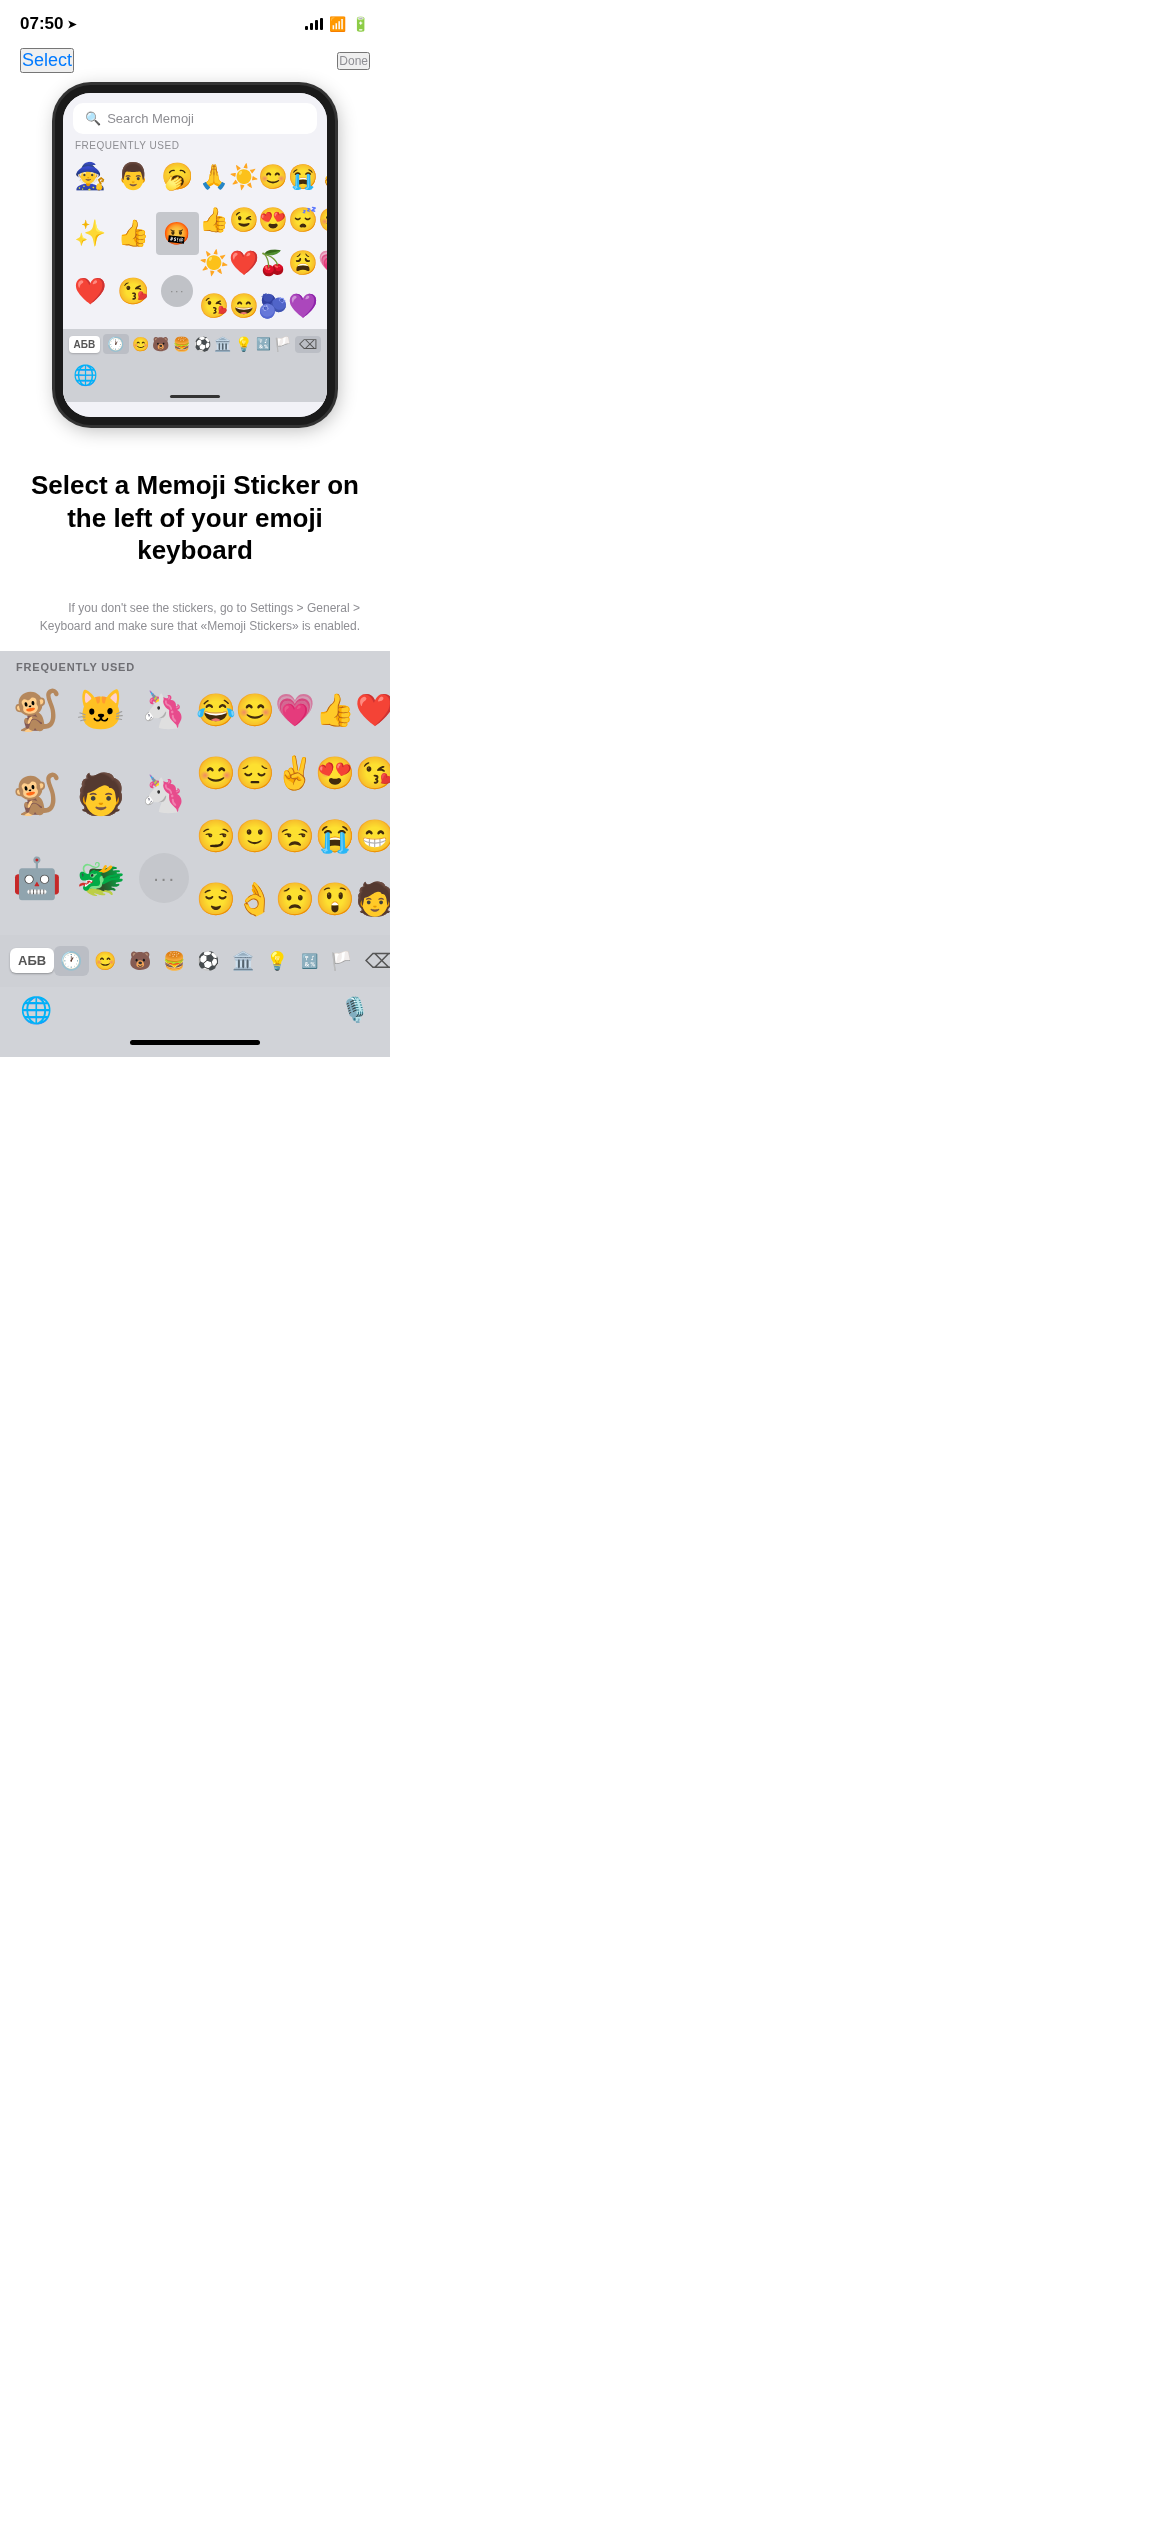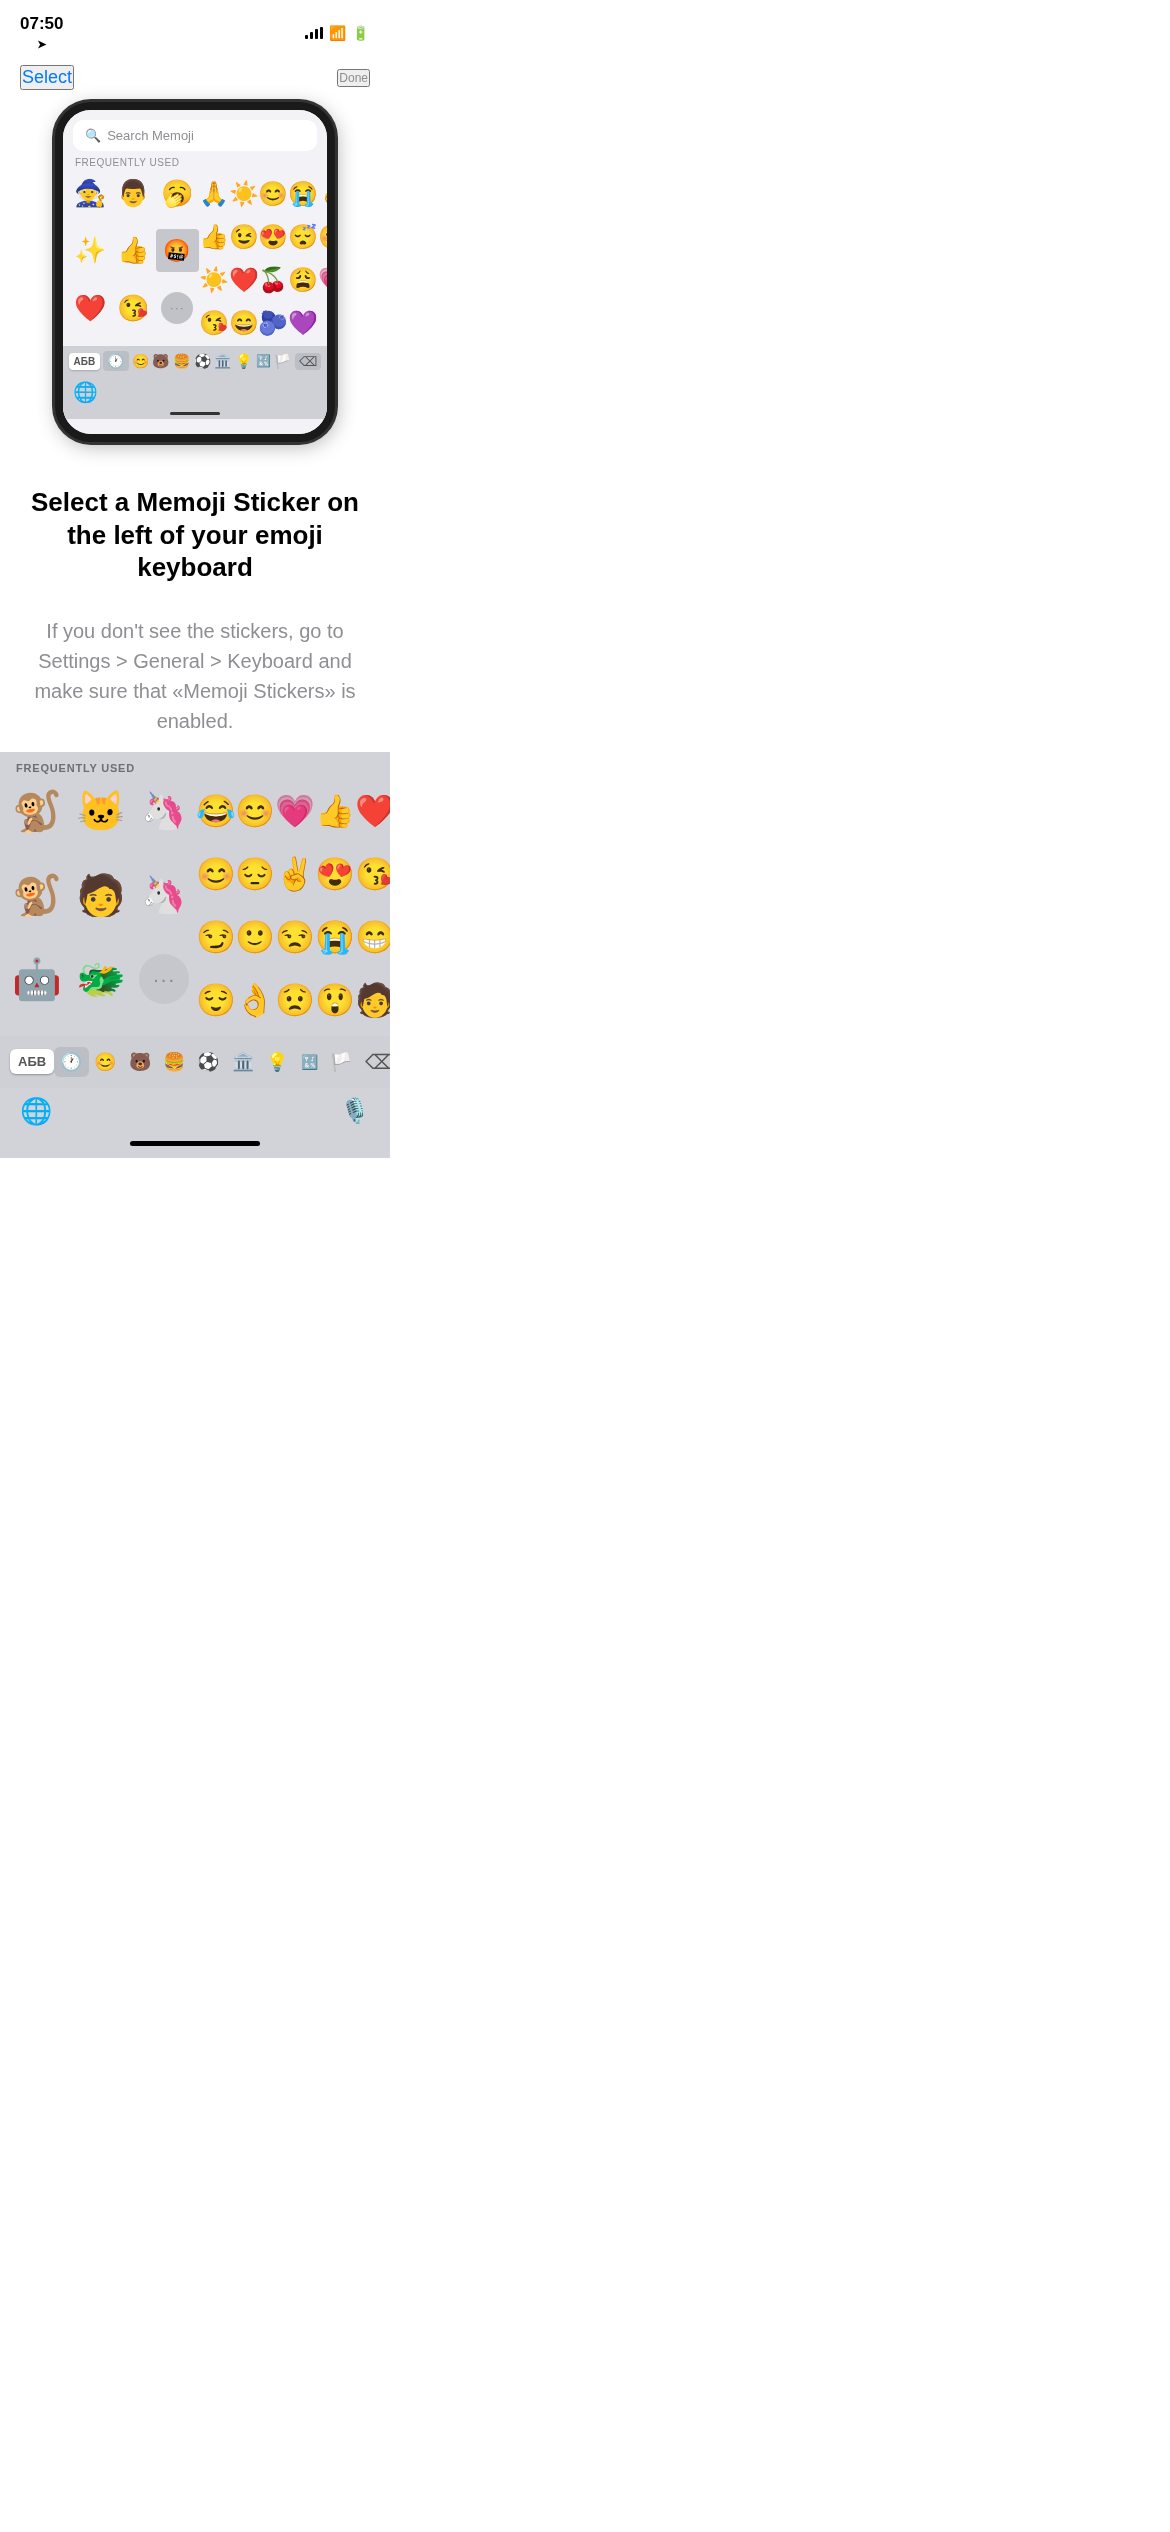--- a/index.html
+++ b/index.html
@@ -21,21 +21,20 @@
       padding: 14px 20px 6px;
       background: #fff;
     }
     .status-time {
       font-size: 17px;
       font-weight: 600;
       color: #000;
       display: flex;
       align-items: center;
       gap: 4px;
-      flex-direction: column;
     }
     .status-icons {
       display: flex;
       align-items: center;
       gap: 6px;
     }
     .signal-bars {
       display: flex;
       align-items: flex-end;
       gap: 2px;
@@ -123,23 +122,24 @@
       text-align: center;
     }
     .main-title {
       font-size: 26px;
       font-weight: 800;
       color: #000;
       line-height: 1.25;
       margin-bottom: 32px;
     }
     .main-subtitle {
-      font-size: 20px;
+      font-size: 12px;
       color: #8E8E93;
       line-height: 1.5;
+      text-align: right;
     }
 
     
     .emoji-keyboard-section {
       background: #d1d3d8;
       padding-top: 0;
     }
     .freq-label-main {
       font-size: 11px;
       color: #6E6E73;

